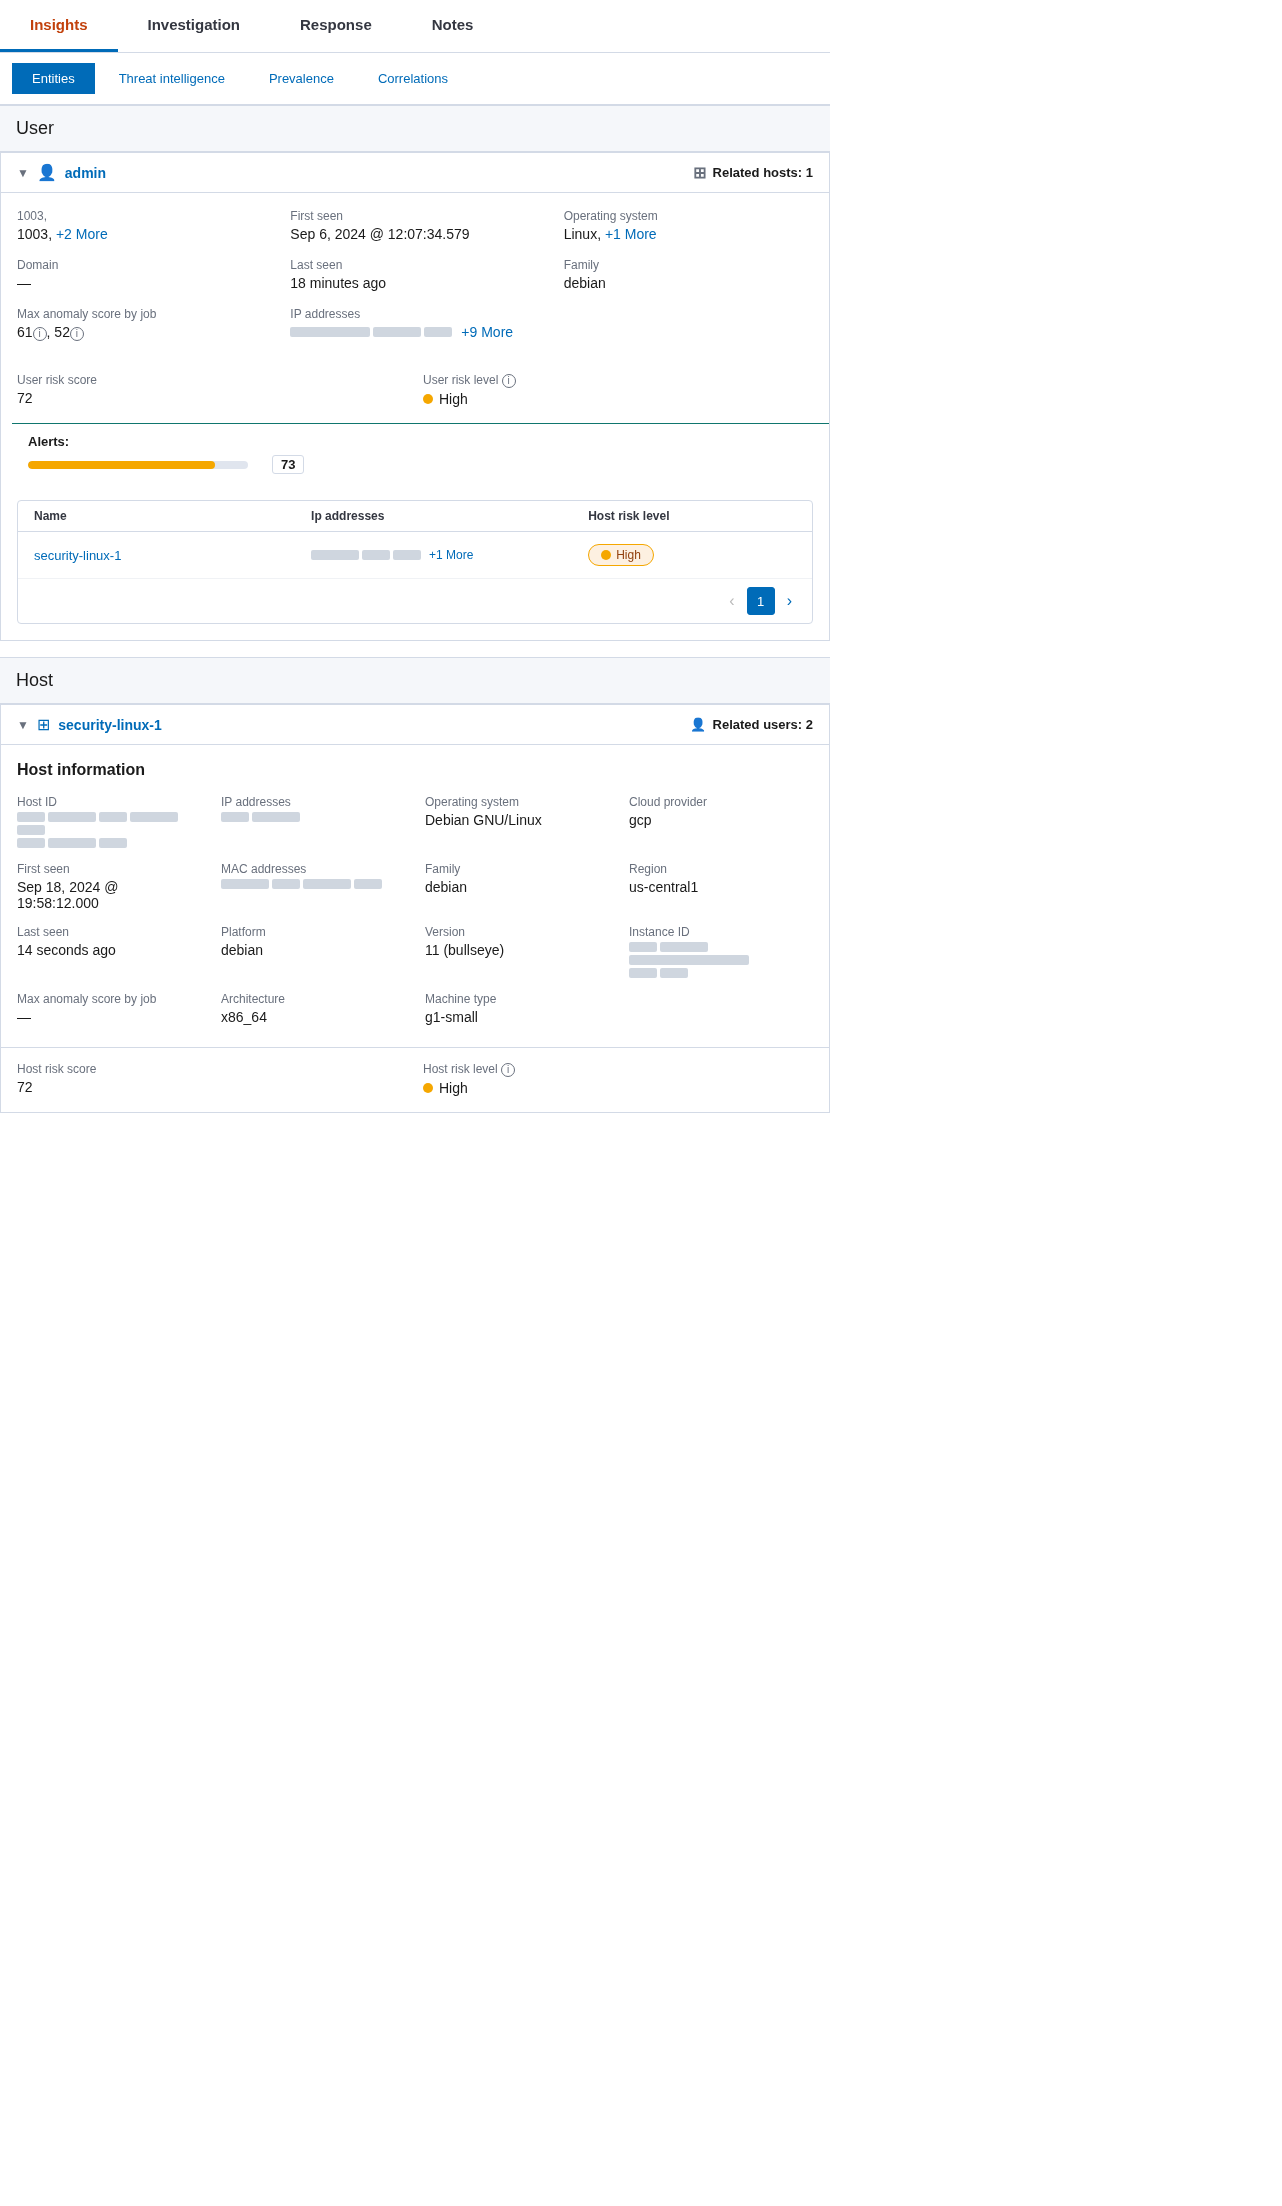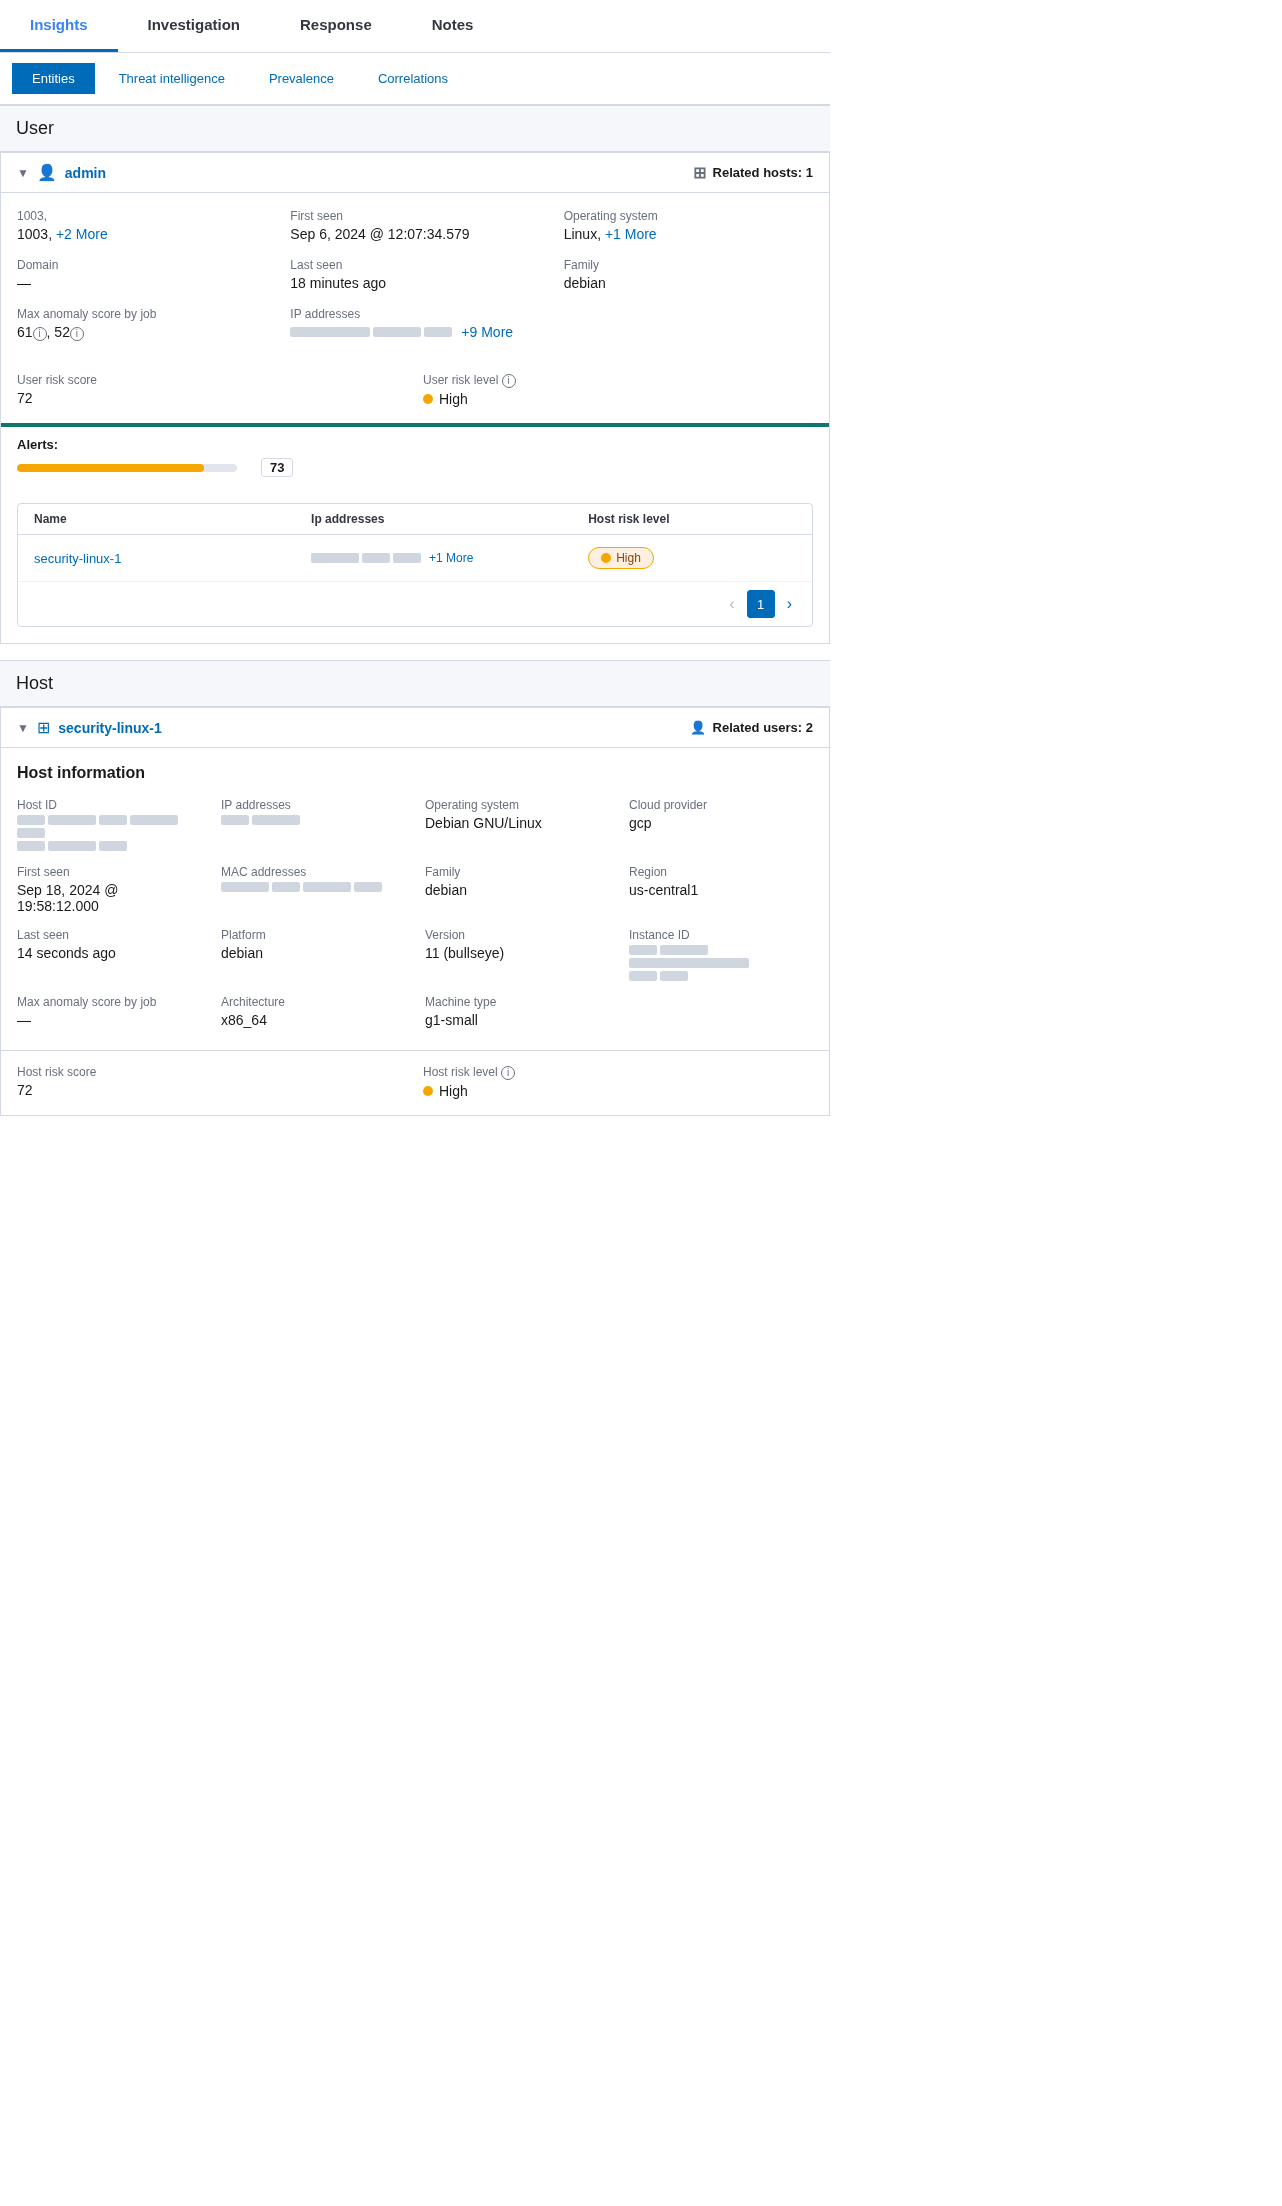--- a/index.html
+++ b/index.html
@@ -20,21 +20,21 @@
     .top-tab {
       padding: 16px 30px;
       font-size: 15px;
       font-weight: 600;
       color: #343741;
       cursor: pointer;
       border-bottom: 3px solid transparent;
       text-align: center;
     }
     .top-tab.active {
-      color: #3b82f6;
+      color: #c2410c;
       border-bottom: 3px solid #006bb8;
     }
 
     
     .sub-tabs {
       display: flex;
       padding: 10px 12px;
       gap: 4px;
       background: #fff;
       border-bottom: 1px solid #d3dae6;
@@ -162,21 +162,22 @@
       color: #69707d;
       font-size: 10px;
       text-align: center;
       line-height: 12px;
       cursor: pointer;
     }
 
     
     .alerts-row {
       padding: 10px 16px 14px 16px;
-      border-top: 4px solid #0f766e;
+      border-top: 1px solid #0f766e;
+      margin-left: 11px;
     }
     .alerts-label { font-size: 13px; font-weight: 600; margin-bottom: 6px; }
     .alerts-bar-container {
       display: flex;
       align-items: center;
       gap: 24px;
     }
     .alerts-bar-track {
       height: 8px;
       width: 220px;

